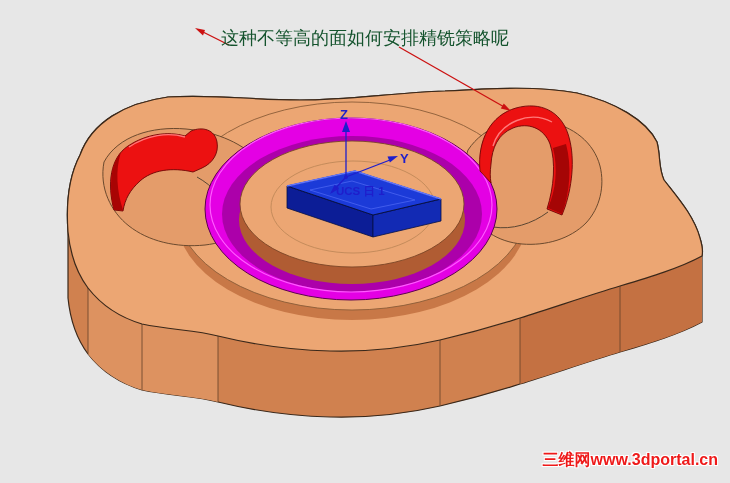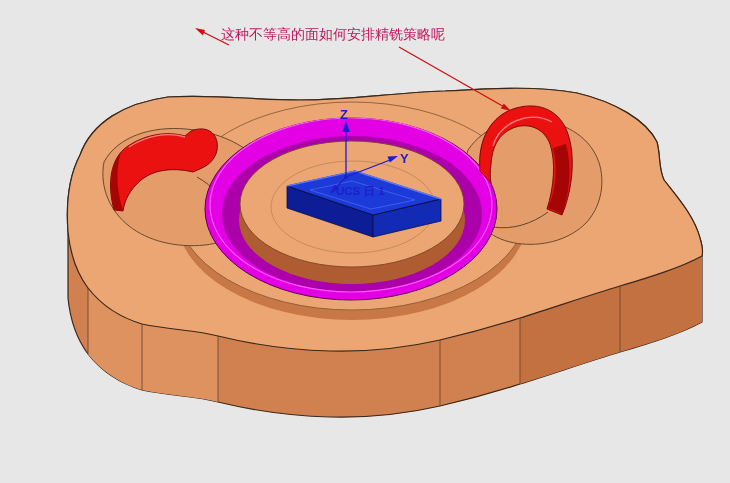--- a/index.html
+++ b/index.html
@@ -1,19 +1,19 @@
 <!DOCTYPE html>
 <html><head>
 <meta charset="utf-8">
 <style>
   html,body{margin:0;padding:0;}
   body{font-family:"Liberation Sans",sans-serif;background:#999;}
   .stage{position:relative;width:730px;height:483px;background:#e7e7e7;overflow:hidden;}
   .stage svg{position:absolute;left:0;top:0;display:block;}
-  .annotation{position:absolute;left:221px;top:26px;font-size:14px;font-weight:normal;color:#be185d;white-space:nowrap;}
+  .annotation{position:absolute;left:221px;top:26px;font-size:18px;font-weight:normal;color:#14532d;white-space:nowrap;}
   .watermark{position:absolute;right:12px;top:450px;font-size:16px;font-weight:bold;color:#ee1a1a;white-space:nowrap;
              text-shadow:1px 1px 0 #fff,-1px -1px 0 #fff,1px -1px 0 #fff,-1px 1px 0 #fff;}
   text{font-family:"Liberation Sans",sans-serif;}
 </style>
 </head>
 <body>
 
 <div class="stage">
   <svg width="730" height="483" viewBox="0 0 730 483">
 
@@ -89,13 +89,14 @@
 
     <g stroke="#cc1111" fill="#cc1111">
       <line x1="229" y1="45" x2="201" y2="31" stroke-width="1.3"></line>
       <polygon points="195,28 205,30 203,35.5" stroke="none"></polygon>
       <line x1="399" y1="47" x2="506" y2="108" stroke-width="1.3"></line>
       <polygon points="511,111 500.8,108.6 503.8,103.4" stroke="none"></polygon>
     </g>
   </svg>
 
   <div class="annotation">这种不等高的面如何安排精铣策略呢</div>
+  <div class="watermark">三维网www.3dportal.cn</div>
 </div>
 
 </body></html>

